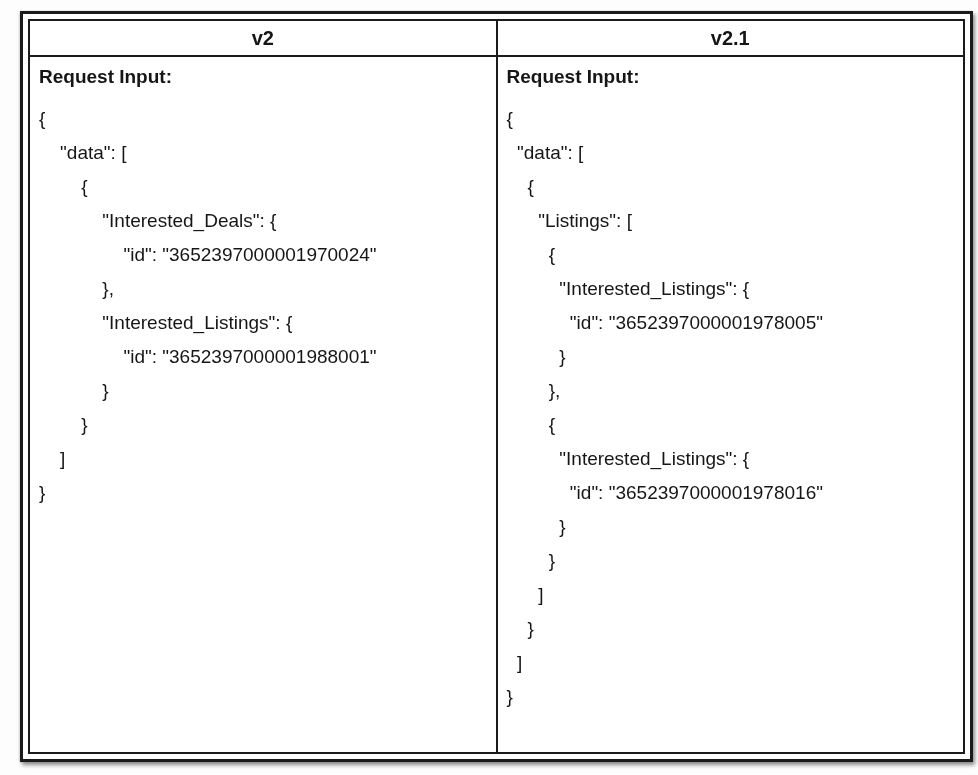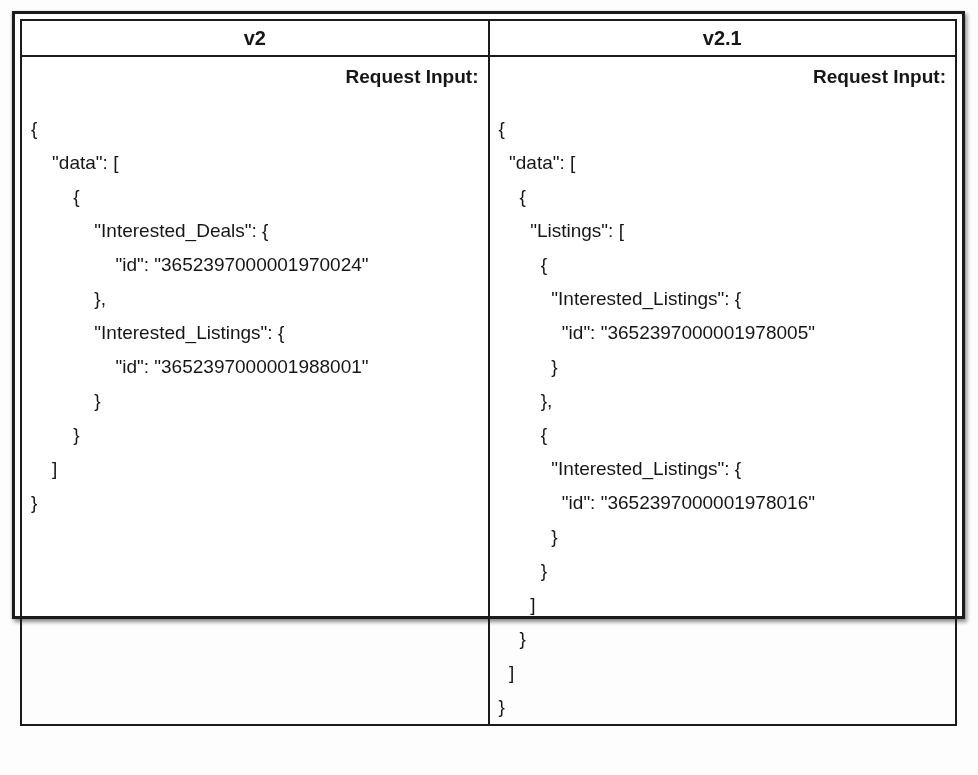--- a/index.html
+++ b/index.html
@@ -10,24 +10,24 @@
   body {
     width: 978px;
     height: 775px;
     position: relative;
     font-family: "Liberation Sans", sans-serif;
     color: #161616;
     overflow: hidden;
   }
   .frame {
     position: absolute;
-    left: 12px;
+    left: 20px;
     top: 11px;
     width: 953px;
-    height: 608px;
+    height: 751px;
     box-sizing: border-box;
     border: 3px solid #1b1b1b;
     background: #ffffff;
     padding: 5px;
     box-shadow: 2px 3px 4px rgba(0,0,0,0.45), -1px 0 2px rgba(0,0,0,0.12);
   }
   table.cmp {
     width: 100%;
     height: 100%;
     border-collapse: collapse;
@@ -52,22 +52,21 @@
     vertical-align: middle;
     white-space: nowrap;
   }
   td.input {
     padding: 5px 9px 0 9px;
     font-size: 19px;
   }
   .lbl {
     font-weight: bold;
     line-height: 30px;
-    margin-bottom: 20px;
-    text-align: right;
+    margin-bottom: 10px;
   }
   .code {
     white-space: pre;
     line-height: 34px;
     font-size: 19px;
   }
   .b { font-weight: bold; }
 </style>
 </head>
 <body>

